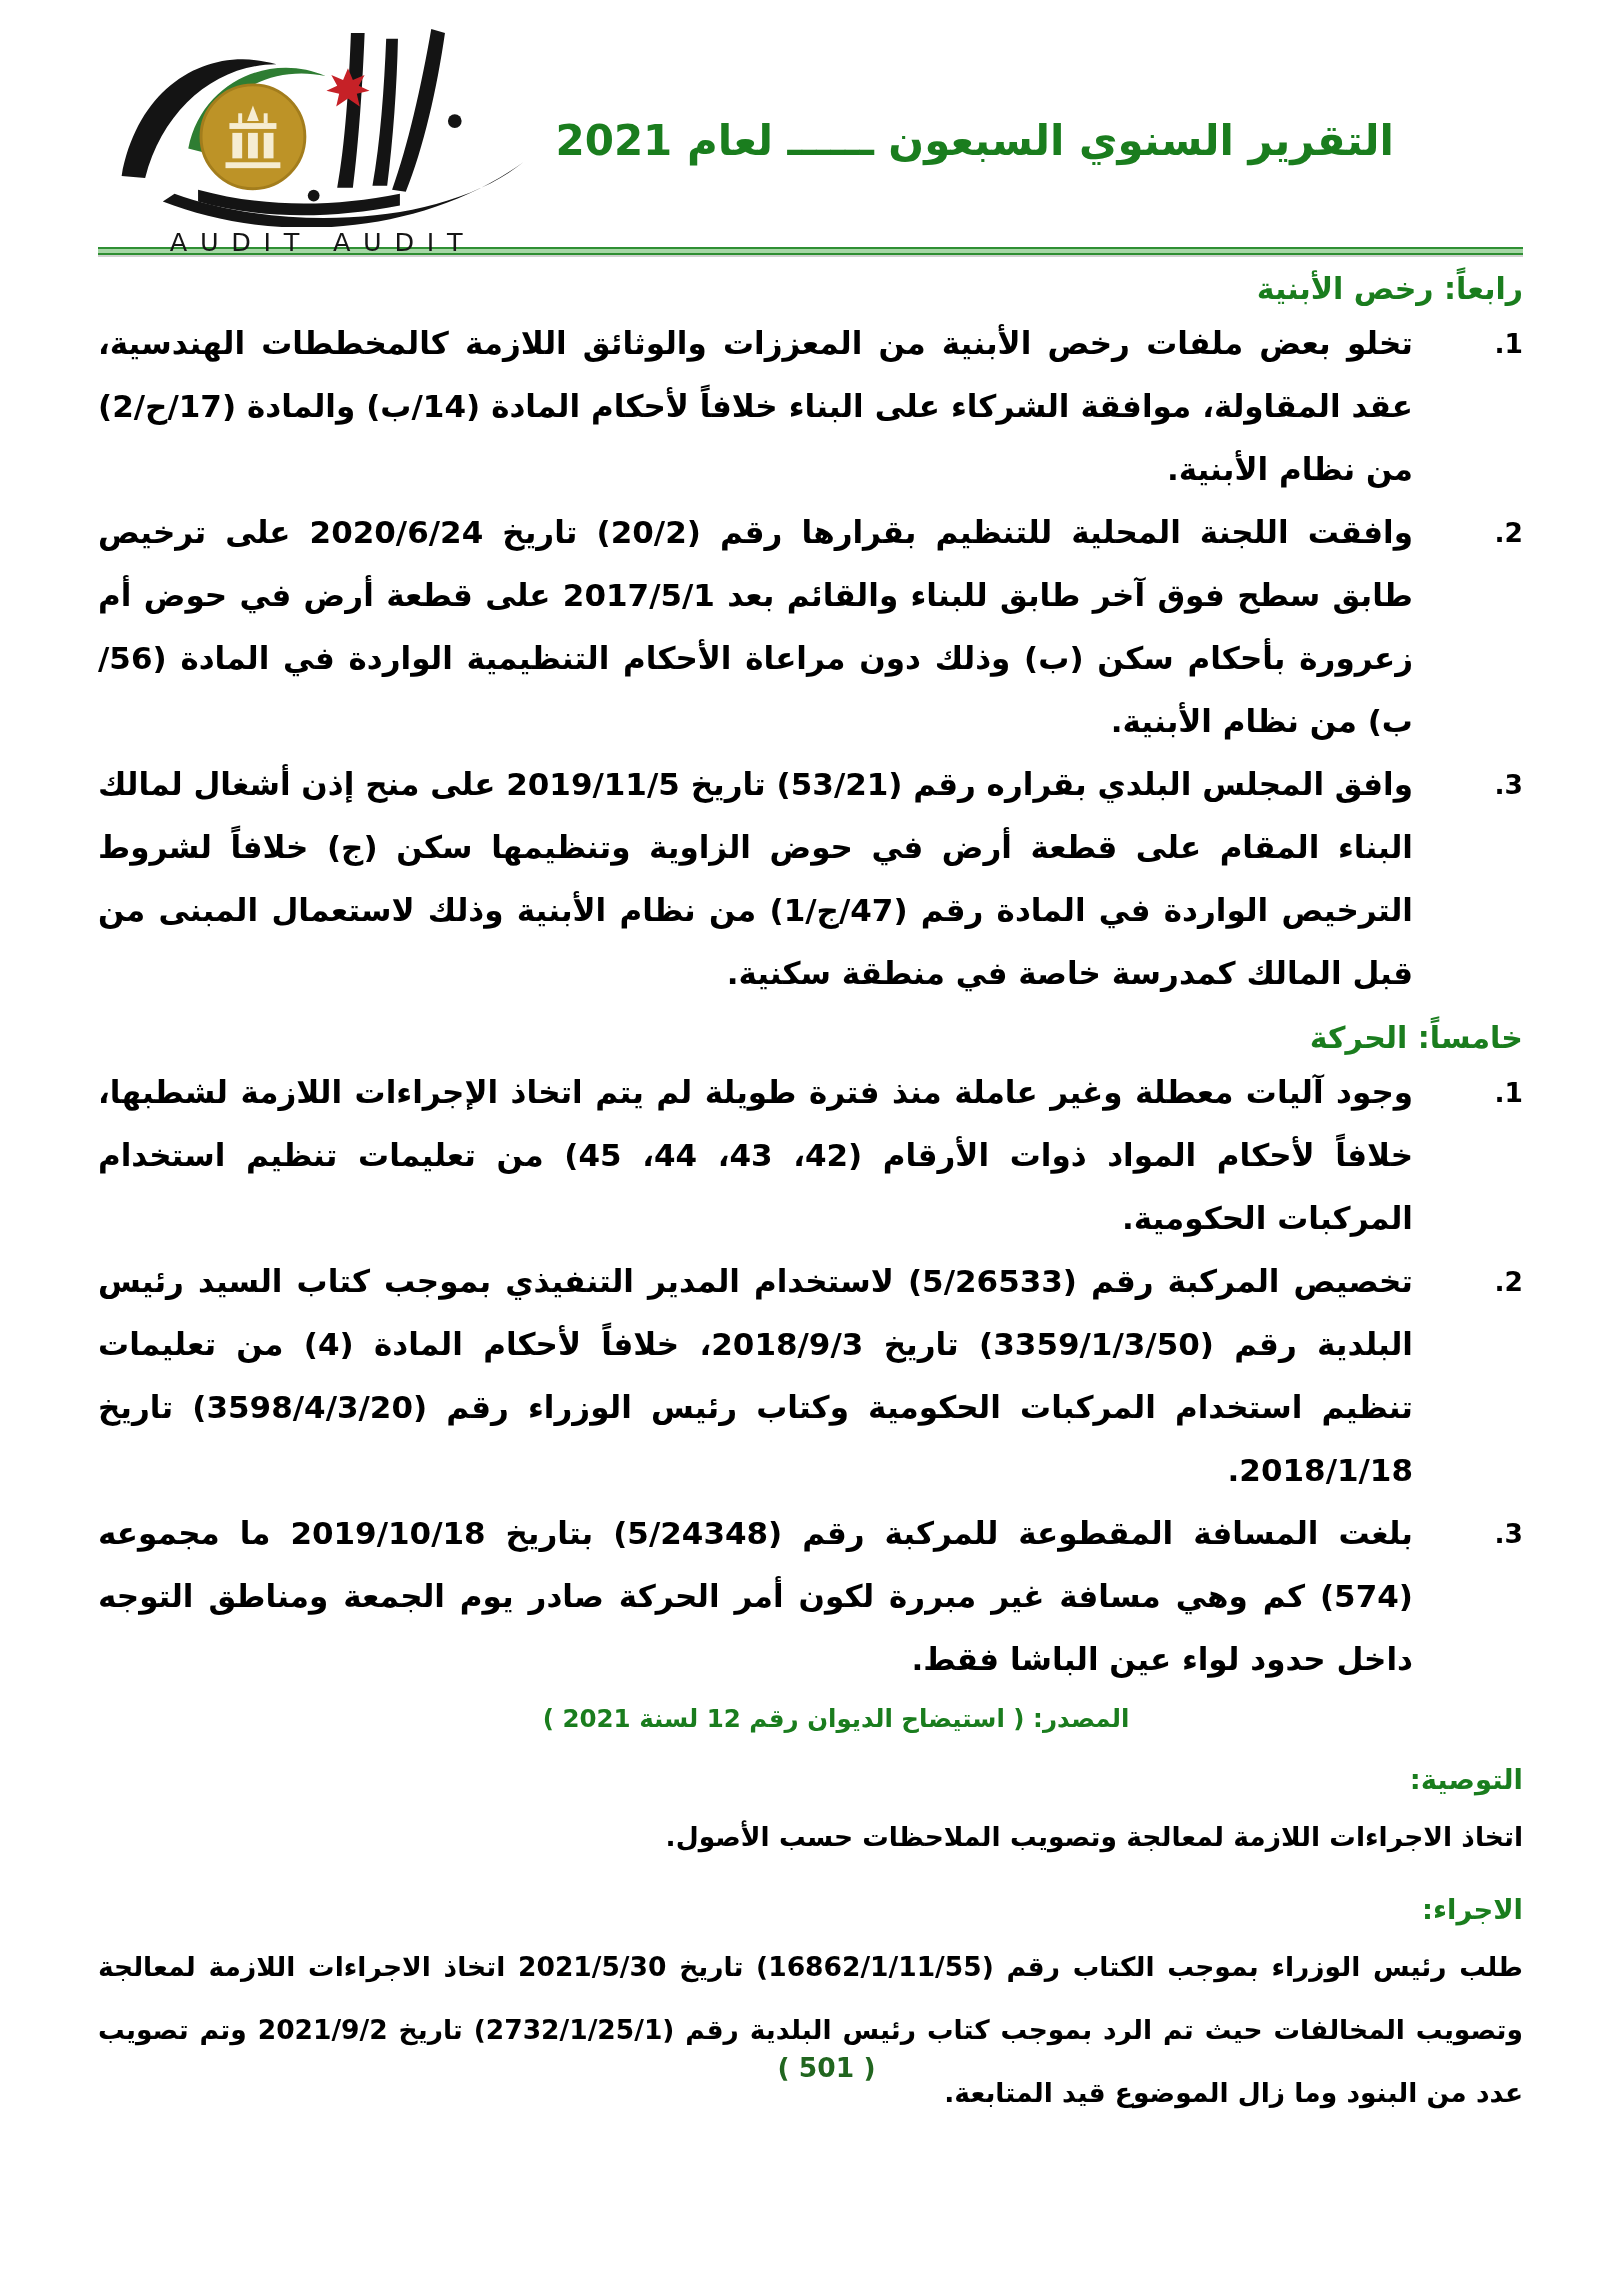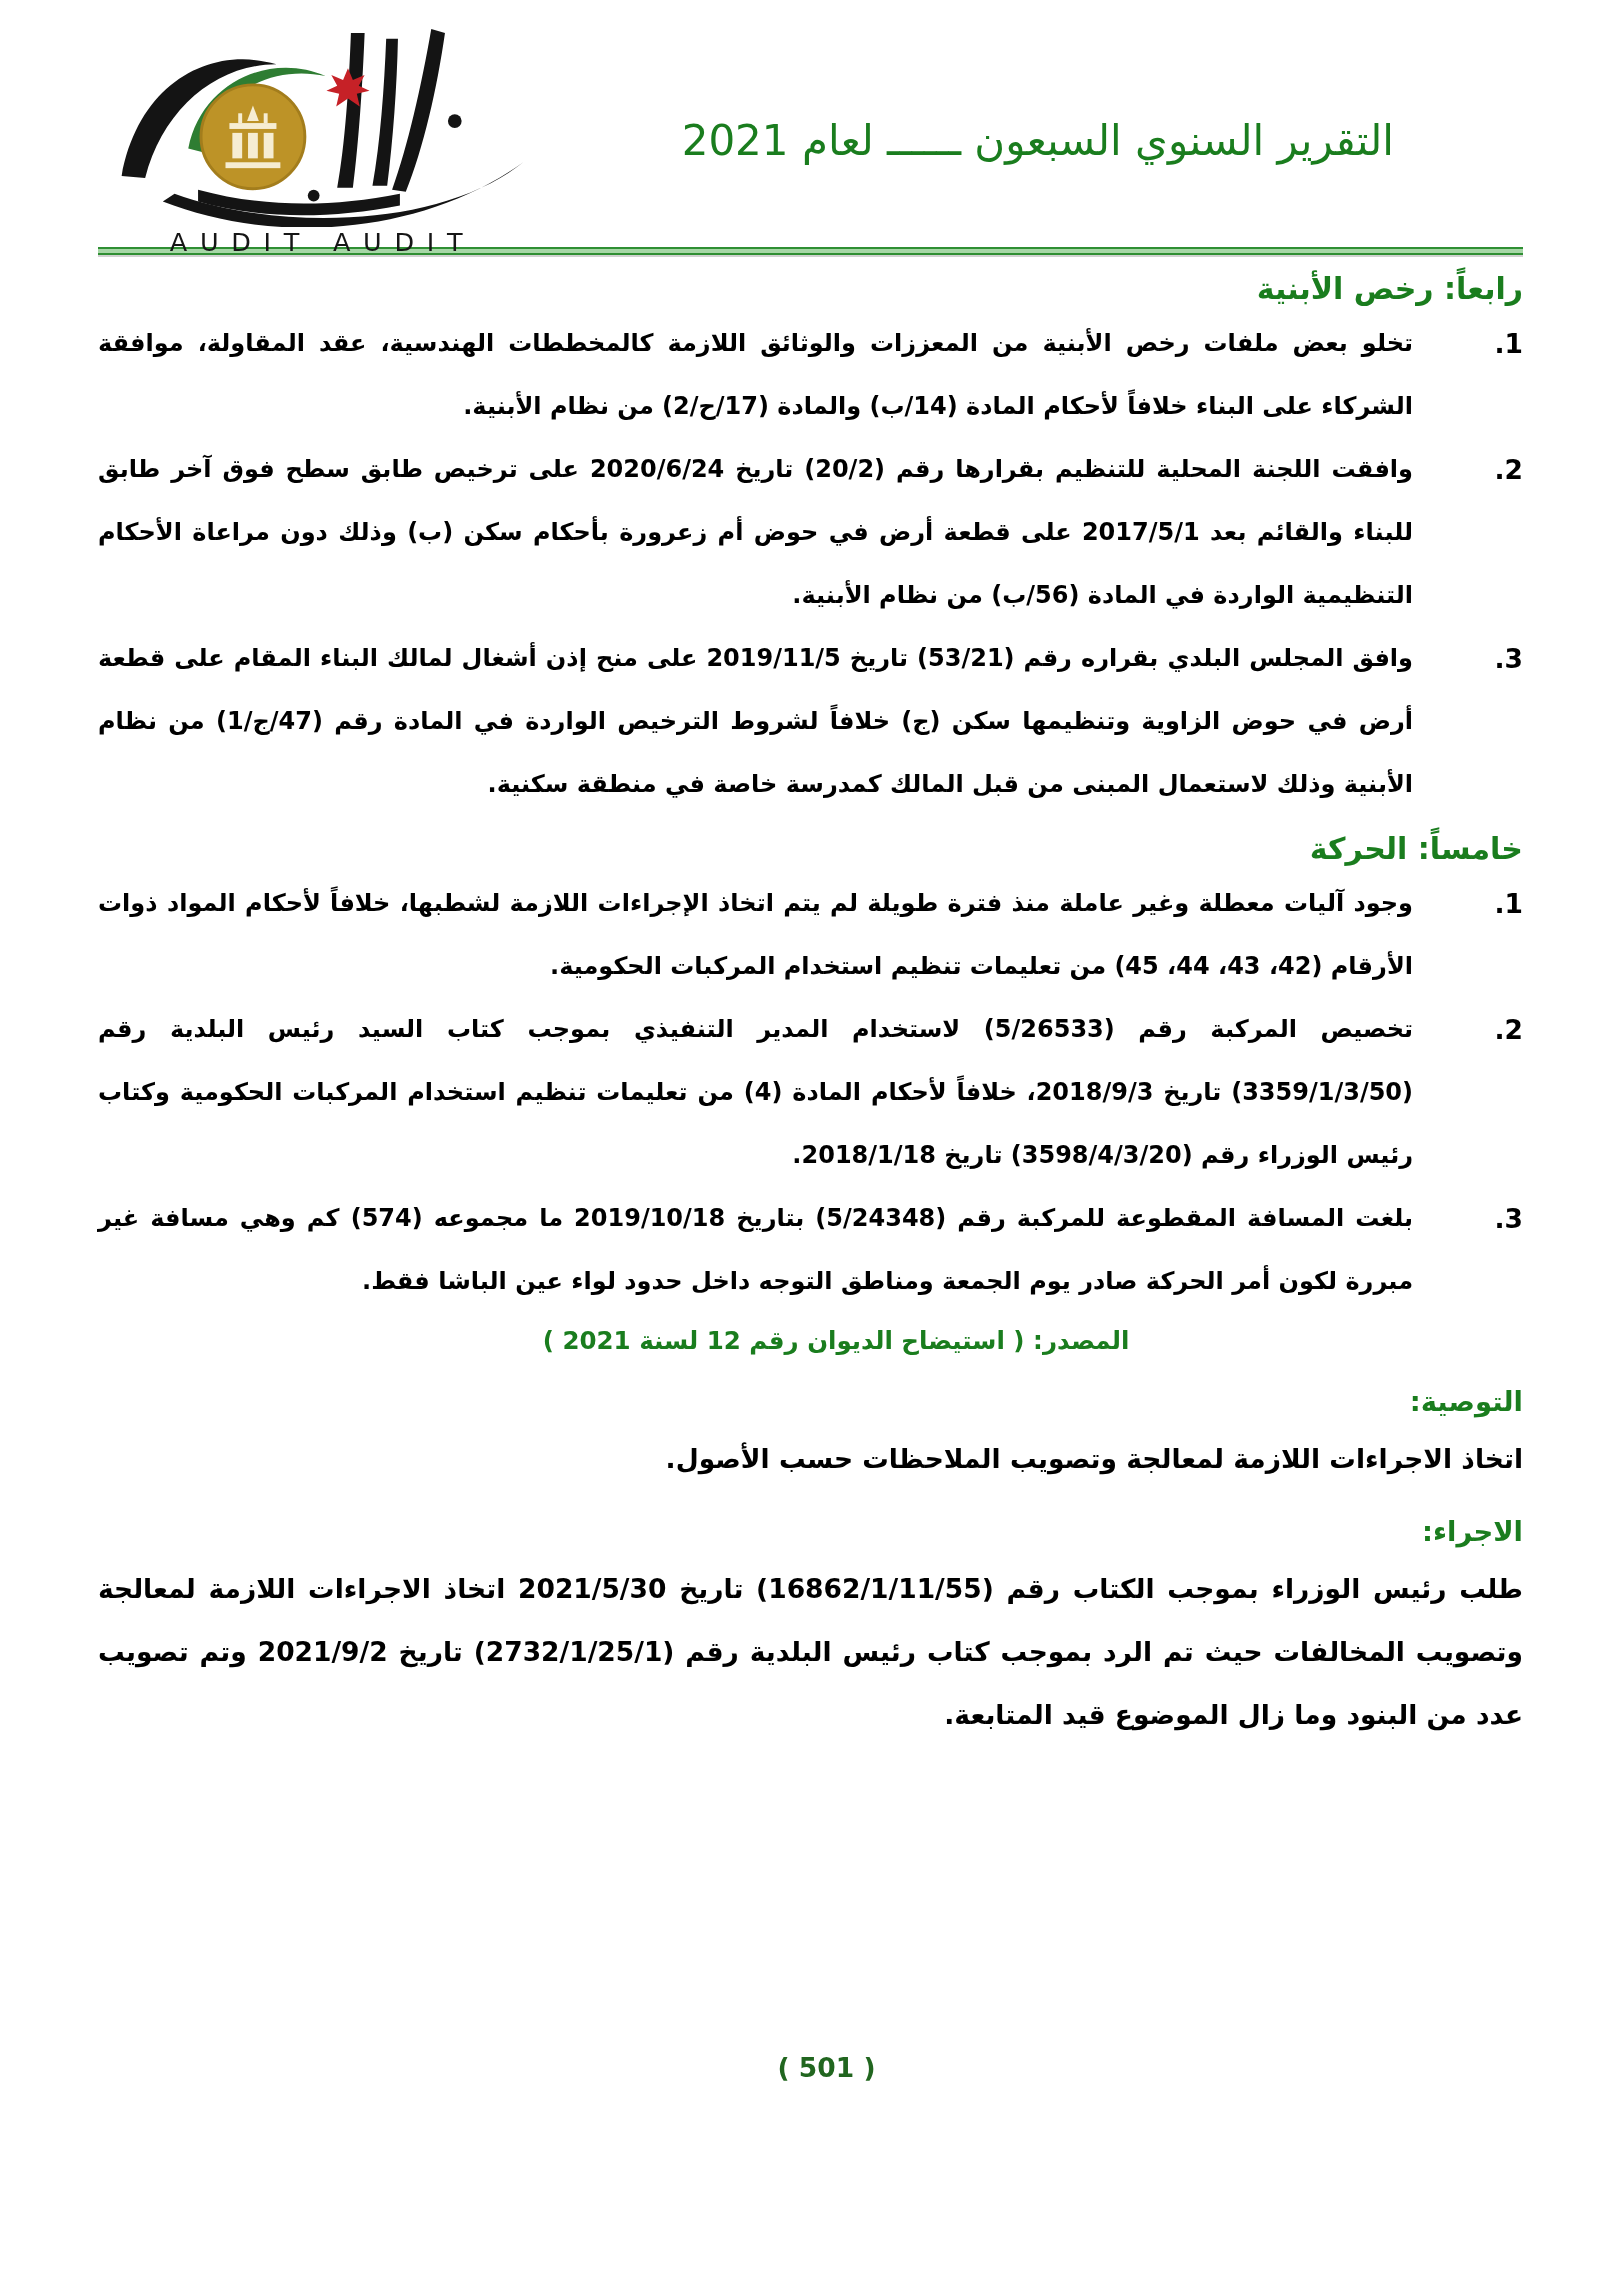--- a/index.html
+++ b/index.html
@@ -10,39 +10,39 @@
   
   .header{position:relative;height:247px;}
   .logo{position:absolute;left:104px;top:27.4px;width:437px;text-align:center;}
   .logo svg{display:block;margin:0 auto;}
   .logo-en{
     font-size:25.5px;letter-spacing:12.7px;color:#161616;margin-top:0;
     font-weight:400;white-space:nowrap;
   }
   .report-title{
     position:absolute;right:227px;top:116px;margin:0;
-    color:#1a7d1e;font-size:42px;font-weight:normal;direction:rtl;white-space:nowrap;
+    color:#1a7d1e;font-size:42px;font-weight:bold;direction:rtl;white-space:nowrap;
   }
   
   .divider{
     margin:0 98px;height:3.9px;background:#a7d7a7;
     border-top:2px solid #2f8f33;border-bottom:2px solid #2f8f33;
     box-shadow:0 2px 0 rgba(0,0,0,0.18);
   }
   
   .content{margin:3.9px 98px 0 98px;direction:rtl;color:#000;}
   h2.sec{color:#1a7d1e;font-size:30px;font-weight:bold;margin:11.8px 0 2px;line-height:43px;}
   ol.items{list-style:none;margin:0;padding:0;}
   .item{display:flex;align-items:flex-start;}
   .item .num{
     flex:0 0 110px;width:110px;box-sizing:border-box;padding-left:41px;
     font-size:26.5px;font-weight:bold;line-height:63px;text-align:right;
   }
   .item .txt{
-    flex:1;font-size:24px;font-weight:bold;line-height:63px;
+    flex:1;font-size:31px;font-weight:bold;line-height:63px;
     text-align:justify;
   }
   p.source{
     direction:rtl;text-align:center;margin:7.8px 0 0 51px;
     color:#1a7d1e;font-size:24.5px;font-weight:bold;line-height:39px;
   }
   h3.label{color:#1a7d1e;font-size:27.4px;font-weight:bold;margin:15.7px 0 0;line-height:51px;}
   p.para{font-size:26.5px;font-weight:bold;line-height:63px;text-align:justify;margin:0;}
   
   .footer{

